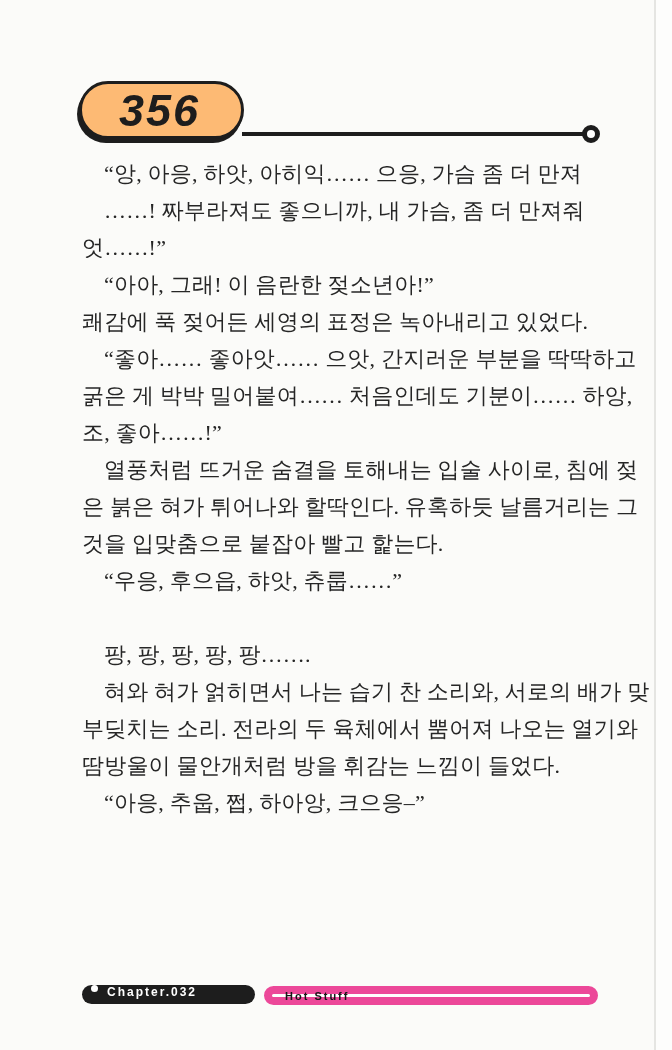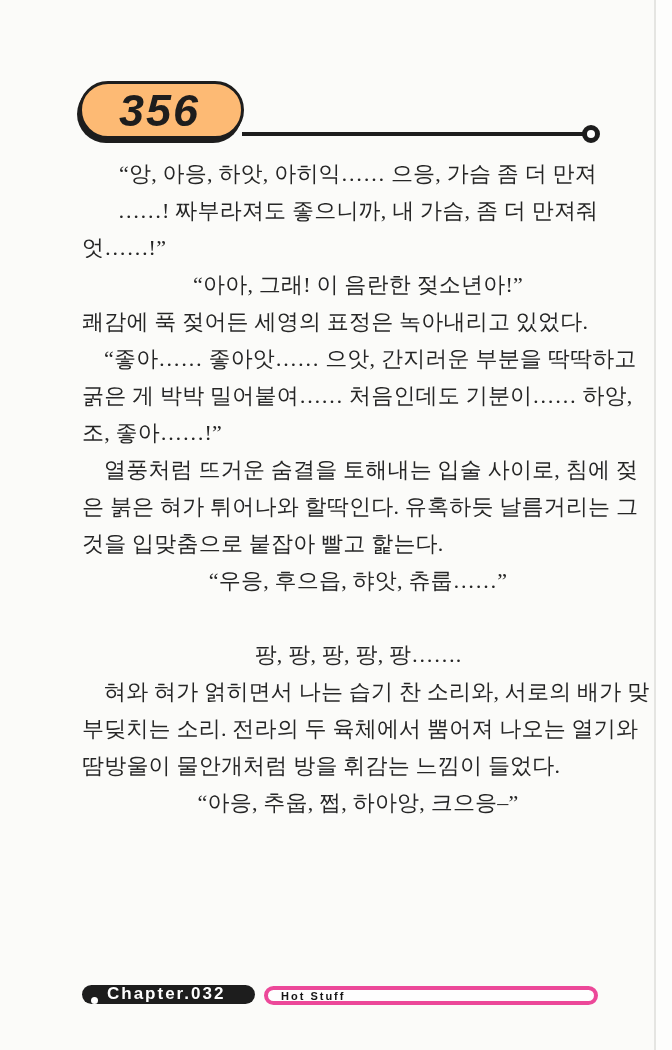--- a/index.html
+++ b/index.html
@@ -40,38 +40,38 @@
     box-sizing:border-box; border:5px solid #1d1d1d; border-radius:50%;
     background:#ffffff;
   }
   
   .text-block {
     position:absolute; left:82px; top:155px; width:530px;
     font-size:22px; line-height:37px; color:#262626;
     letter-spacing:0.2px;
   }
   .line { min-height:37px; white-space:nowrap; }
-  .line.indent { padding-left:22px;text-align:center; }
+  .line.indent { padding-left:22px; }
   .line.blank { height:37px; }
   
   .chapter-pill {
     position:absolute; left:82px; top:985px; width:173px; height:19px;
     box-sizing:border-box; background:#1d1d1d; border-radius:10px;
-    color:#ffffff; display:flex; align-items:flex-end; padding-left:9px;
+    color:#ffffff; display:flex; align-items:flex-start; padding-left:9px;
     font-family:"Liberation Sans","DejaVu Sans",sans-serif;
-    font-size:17px; font-weight:bold; letter-spacing:2px;
+    font-size:12px; font-weight:bold; letter-spacing:2px;
   }
   .chapter-dot {
     width:7px; height:7px; border-radius:50%; background:#ffffff;
     margin-right:9px; flex:none;
   }
   .title-pill {
     position:absolute; left:264px; top:986px; width:334px; height:19px;
     box-sizing:border-box; background:#fefefe;
-    border:4px solid #ec4899; border-radius:10px;
+    border:8px solid #ec4899; border-radius:10px;
     display:flex; align-items:center; padding-left:13px;
     font-family:"Liberation Sans","DejaVu Sans",sans-serif;
     font-size:11px; font-weight:bold; letter-spacing:2px; color:#161616;
   }
 </style>
 </head>
 <body>
 
 <div class="page">
 

